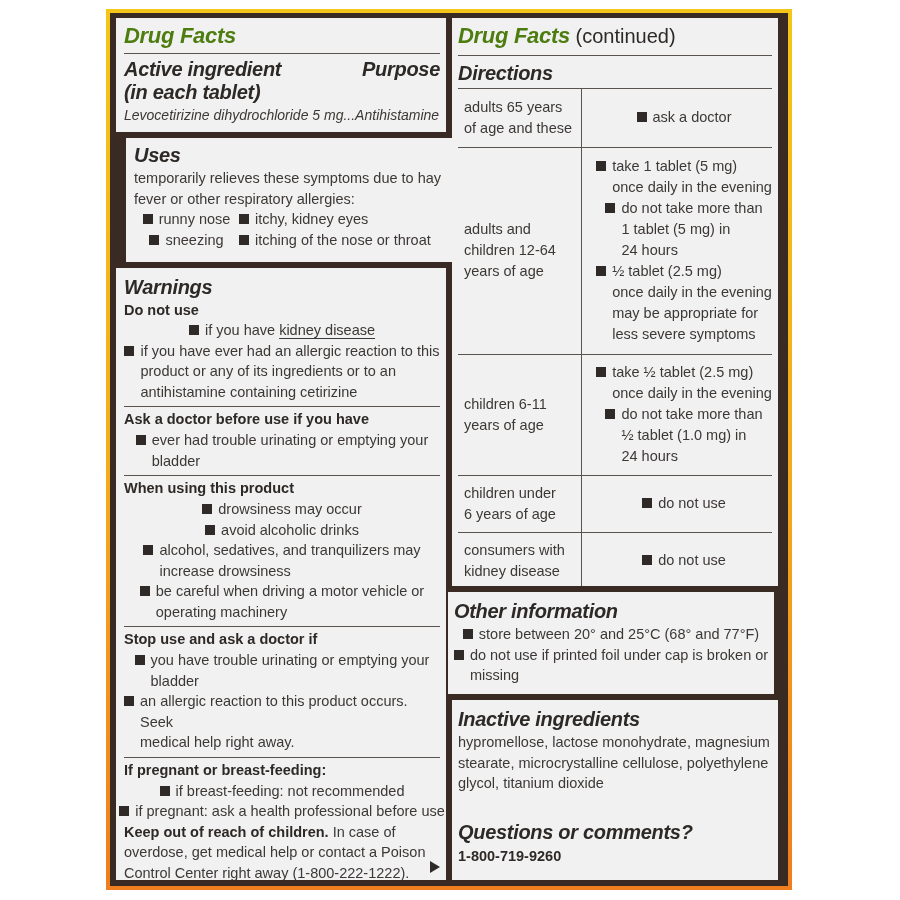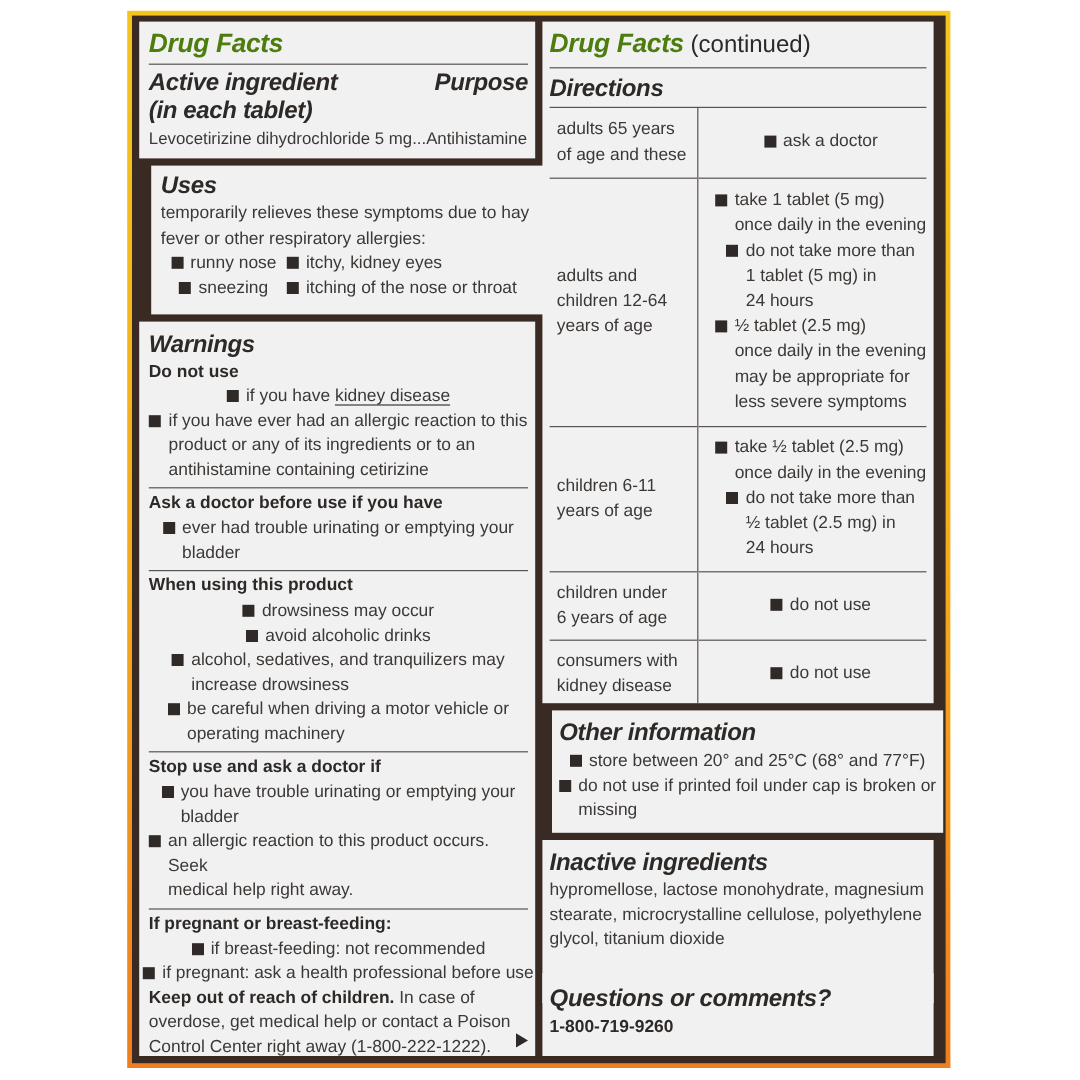--- a/index.html
+++ b/index.html
@@ -45,21 +45,21 @@
     <div class="panel" style="left:6px; top:5px; width:330px; height:114px; padding:4px 6px 0 8px;">
       <div class="h1" style="line-height:28px;">Drug Facts</div>
       <div class="rule" style="margin-top:3px;"></div>
       <div style="display:flex; justify-content:space-between; margin-top:4px;">
         <div>
           <div class="h2" style="line-height:23px;">Active ingredient</div>
           <div class="h2" style="line-height:23px;">(in each tablet)</div>
         </div>
         <div class="h2" style="line-height:23px;">Purpose</div>
       </div>
-      <div class="txt" style="margin-top:1px; font-size:14px; white-space:nowrap;">Levocetirizine dihydrochloride 5 mg...Antihistamine</div>
+      <div class="txt" style="margin-top:1px; font-size:14px; white-space:nowrap;font-style:italic;">Levocetirizine dihydrochloride 5 mg...Antihistamine</div>
     </div>
 
     <div class="panel" style="left:16px; top:125px; width:330px; height:124px; padding:4px 6px 0 8px;">
       <div class="h2" style="line-height:26px;">Uses</div>
       <div class="txt">temporarily relieves these symptoms due to hay</div>
       <div class="txt">fever or other respiratory allergies:</div>
       <div class="row2">
         <div class="bul txt c1">
             <span class="sq"></span>
             <span>runny nose</span>
@@ -233,21 +233,21 @@
                   <span class="sq"></span>
                   <span>
               <div>take ½ tablet (2.5 mg)</div>
               <div>once daily in the evening</div>
             </span>
                 </div>
             <div class="bul">
                   <span class="sq"></span>
                   <span>
               <div>do not take more than</div>
-              <div>½ tablet (2.5 mg) in</div>
+              <div>½ tablet (1.0 mg) in</div>
               <div>24 hours</div>
             </span>
                 </div>
           </td>
         </tr>
         <tr style="height:57px;">
           <td class="age">
             <div>children under</div>
             <div>6 years of age</div>
           </td>
@@ -267,21 +267,21 @@
             <div class="bul">
                   <span class="sq"></span>
                   <span>do not use</span>
                 </div>
           </td>
         </tr>
       </tbody>
         </table>
     </div>
 
-    <div class="panel" style="left:350px; top:579px; width:326px; height:102px; padding:6px 6px 0 6px;">
+    <div class="panel" style="left:338px; top:579px; width:326px; height:102px; padding:6px 6px 0 6px;">
       <div class="h2" style="line-height:26px;">Other information</div>
       <div class="bul txt" style="white-space:nowrap;">
           <span class="sq"></span>
           <span>store between 20° and 25°C (68° and 77°F)</span>
         </div>
       <div class="bul txt">
           <span class="sq"></span>
           <span>
         <div style="white-space:nowrap;">do not use if printed foil under cap is broken or</div>
         <div>missing</div>

